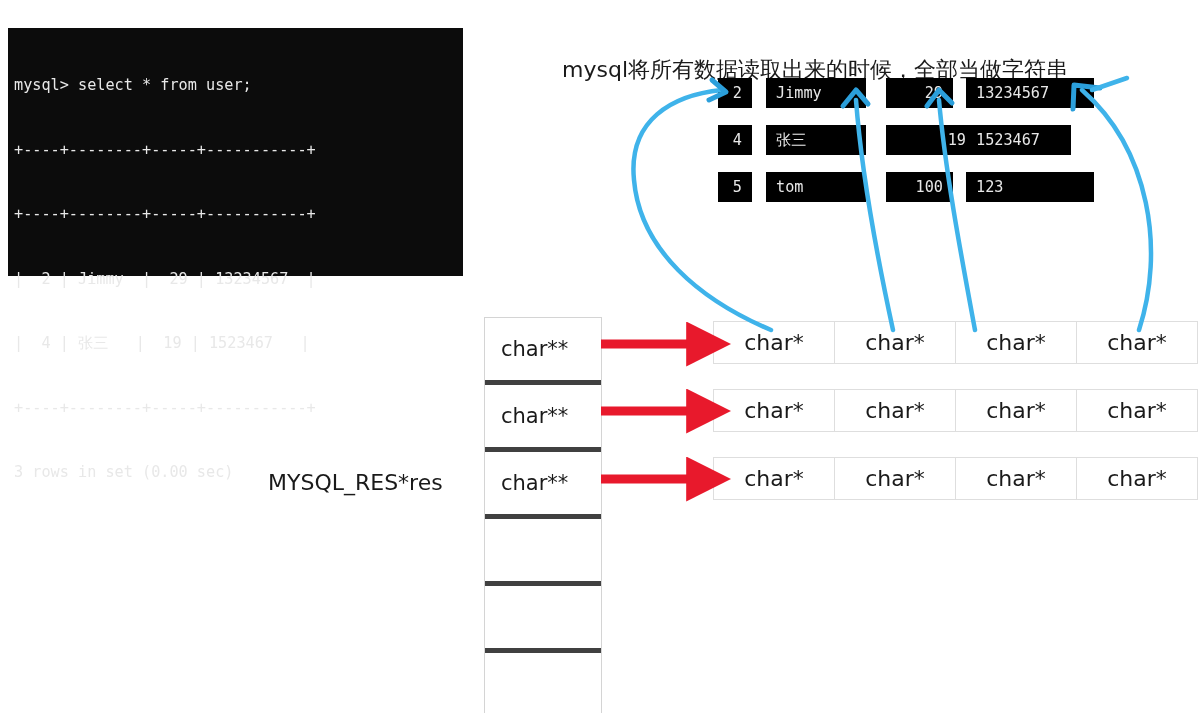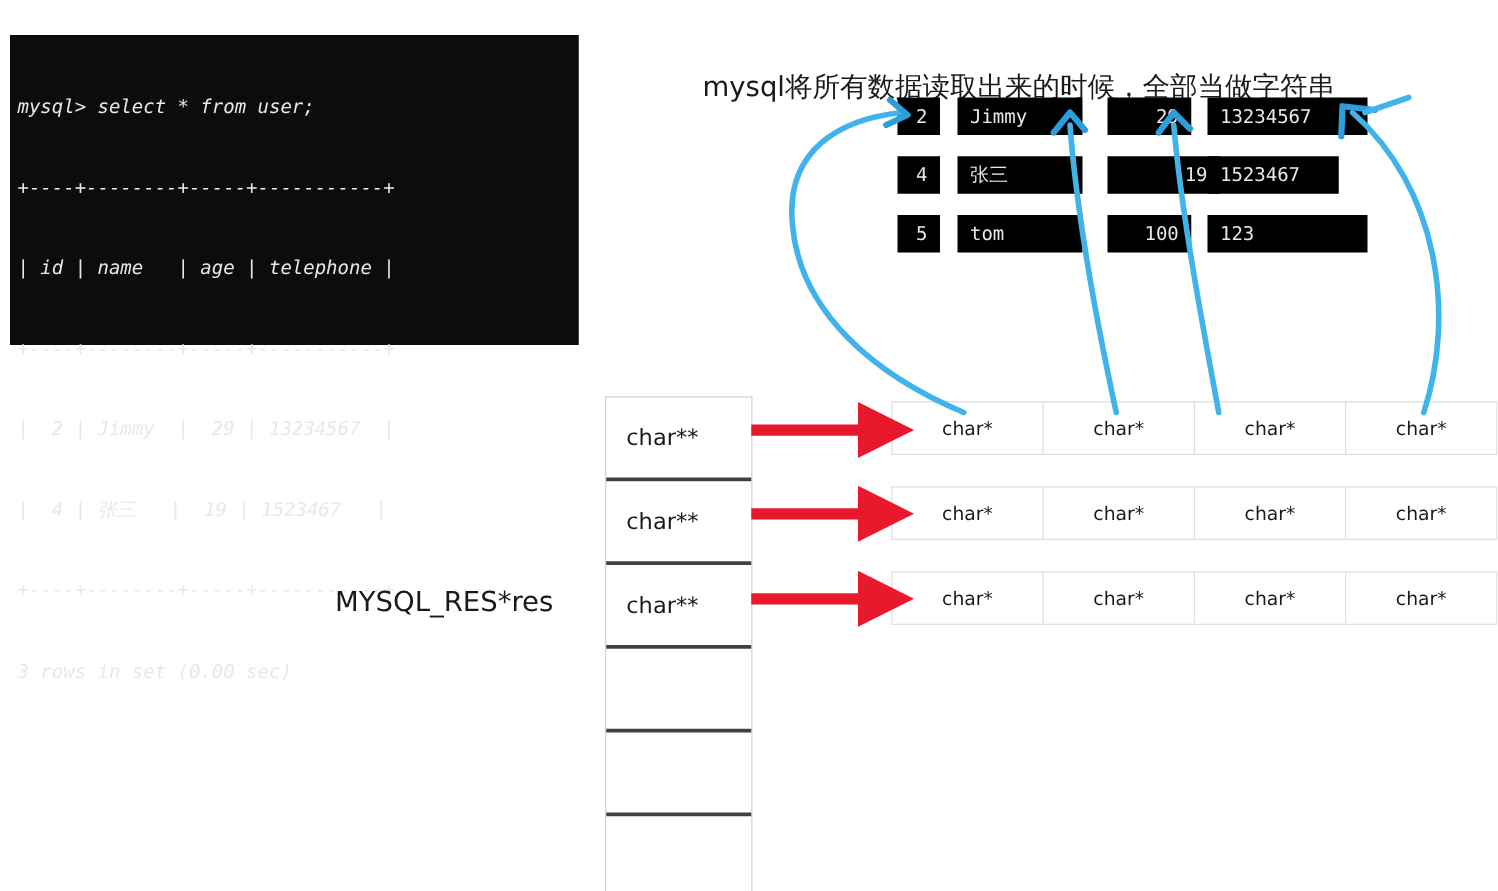--- a/index.html
+++ b/index.html
@@ -24,21 +24,20 @@
     height: 248px;
     background: #0c0c0c;
     padding: 4px 0 0 6px;
     box-sizing: border-box;
     font-family: "DejaVu Sans Mono", "Liberation Mono", monospace;
     font-size: 15.2px;
     line-height: 21.5px;
     color: #e8e8e8;
     white-space: pre;
     letter-spacing: 0px;
-    font-style: italic;
   }
   #terminal .tline { display: block; }
 
   
   #heading {
     position: absolute;
     left: 562px;
     top: 10px;
     font-size: 22px;
     color: #1a1a1a;
@@ -79,26 +78,26 @@
     position: absolute;
     left: 484px;
     top: 317px;
     width: 118px;
     border: 1px solid #d4d4d4;
     border-bottom: none;
     box-sizing: border-box;
   }
   #ppcol .ppcell {
     height: 67px;
-    border-bottom: 3px solid #404040;
+    border-bottom: 5px solid #404040;
     box-sizing: border-box;
     display: flex;
     align-items: center;
     padding-left: 16px;
-    font-size: 18px;
+    font-size: 21px;
     color: #1a1a1a;
     font-family: "DejaVu Sans", sans-serif;
   }
 
   
   #resLabel {
     position: absolute;
     left: 268px;
     top: 470px;
     font-size: 22px;
@@ -118,21 +117,21 @@
     border: 1px solid #dedede;
     border-right: none;
   }
   .ptable .pcell {
     flex: 1 1 0;
     border-right: 1px solid #dedede;
     box-sizing: border-box;
     display: flex;
     align-items: center;
     justify-content: center;
-    font-size: 15px;
+    font-size: 22px;
     color: #1a1a1a;
     font-family: "DejaVu Sans", sans-serif;
   }
   #ptable0 { top: 321px; }
   #ptable1 { top: 389px; }
   #ptable2 { top: 457px; }
 
   
   #arrows {
     position: absolute;
@@ -142,21 +141,20 @@
     height: 713px;
     pointer-events: none;
   }
 </style>
 </head>
 <body>
 
 <div id="terminal">
   <span class="tline">mysql&gt; select * from user;</span>
   <span class="tline">+----+--------+-----+-----------+</span>
-  <span class="tline">| id | name   | age | telephone |</span>
   <span class="tline">+----+--------+-----+-----------+</span>
   <span class="tline">|  2 | Jimmy  |  29 | 13234567  |</span>
   <span class="tline">|  4 | 张三   |  19 | 1523467   |</span>
   <span class="tline">+----+--------+-----+-----------+</span>
   <span class="tline">3 rows in set (0.00 sec)</span>
 </div>
 
 <div id="heading">mysql将所有数据读取出来的时候，全部当做字符串</div>
 
 <div id="datagrid">

